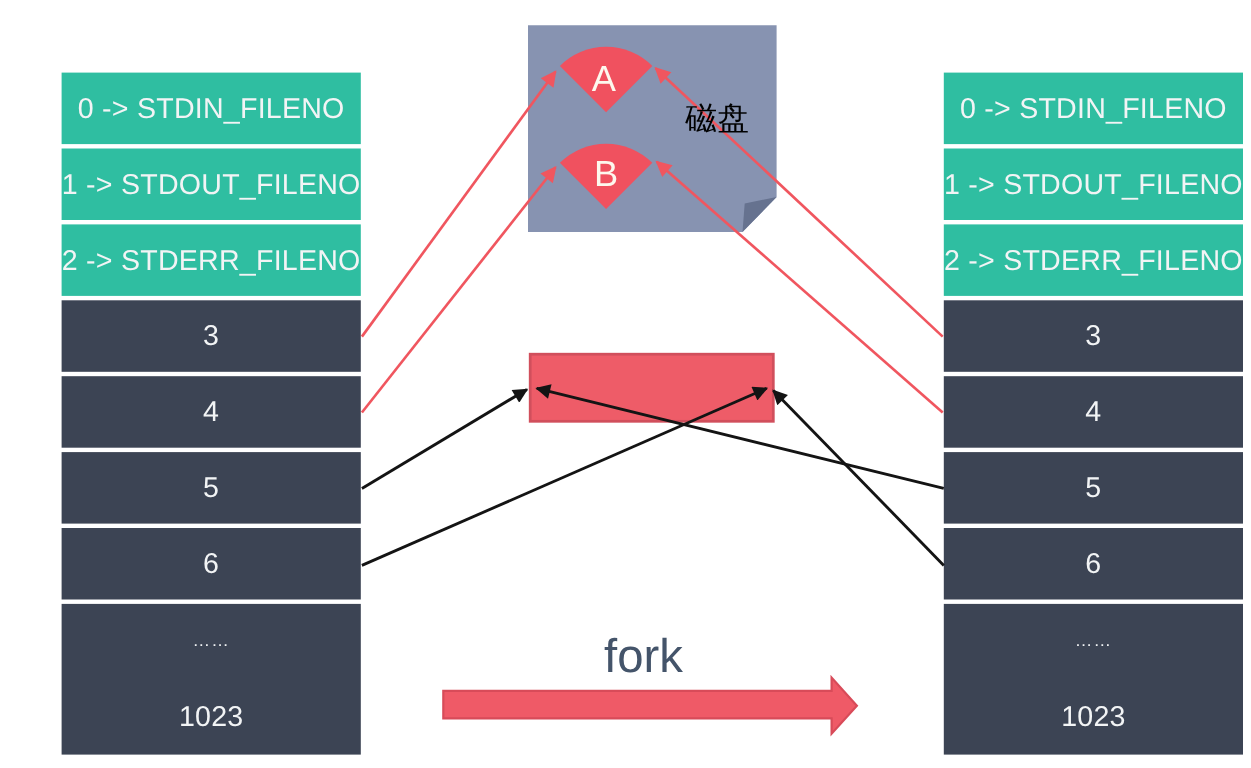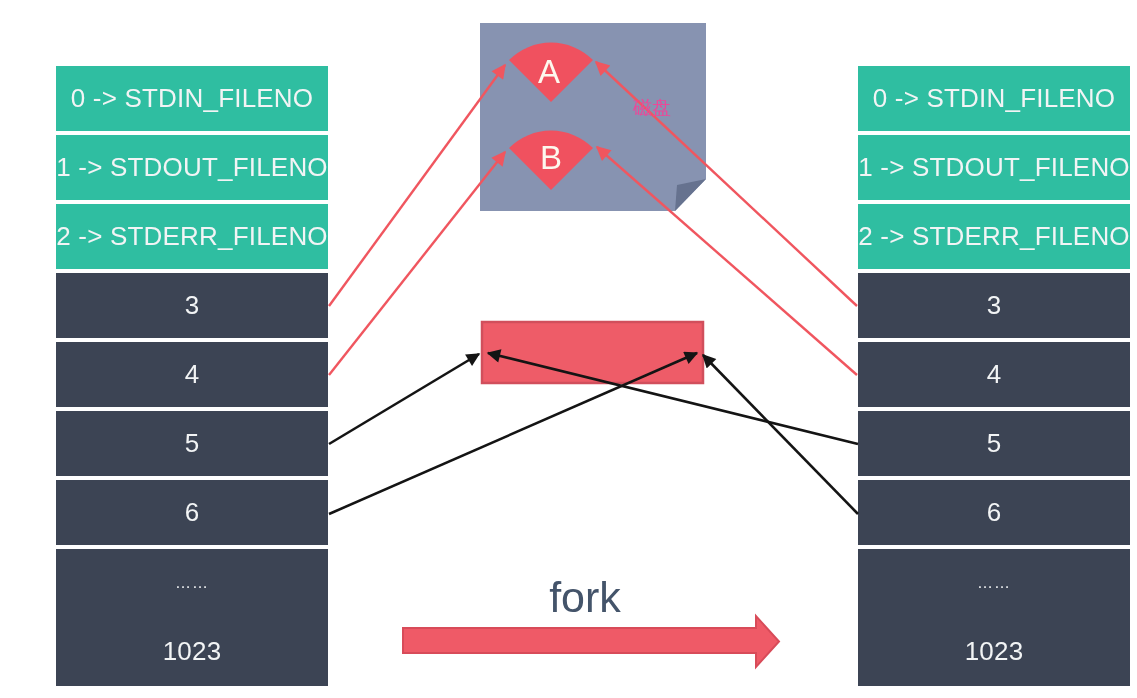--- a/index.html
+++ b/index.html
@@ -30,21 +30,21 @@
     flex:1 1 50%; display:flex; align-items:center; justify-content:center; width:100%;
   }
   .dots-line { font-size:16px; letter-spacing:1px; }
   
   svg.overlay { position:absolute; left:0; top:0; pointer-events:none; }
   
   .float-label {
     position:absolute; transform:translate(-50%,-50%);
     color:#f3f0ea; white-space:nowrap; pointer-events:none;
   }
-  .disk-label  { font-size:19px; color:#ec4899; }
+  .disk-label  { font-size:29px; color:#000000; }
   .wedge-label { font-size:33px; color:#fdf8ee; }
   .fork-label  { font-size:43px; color:#44546a; }
 </style>
 </head>
 <body>
 
 <div class="stage">
 
   <div class="fd-table left">
     <div class="cell teal">0 -&gt; STDIN_FILENO</div>

